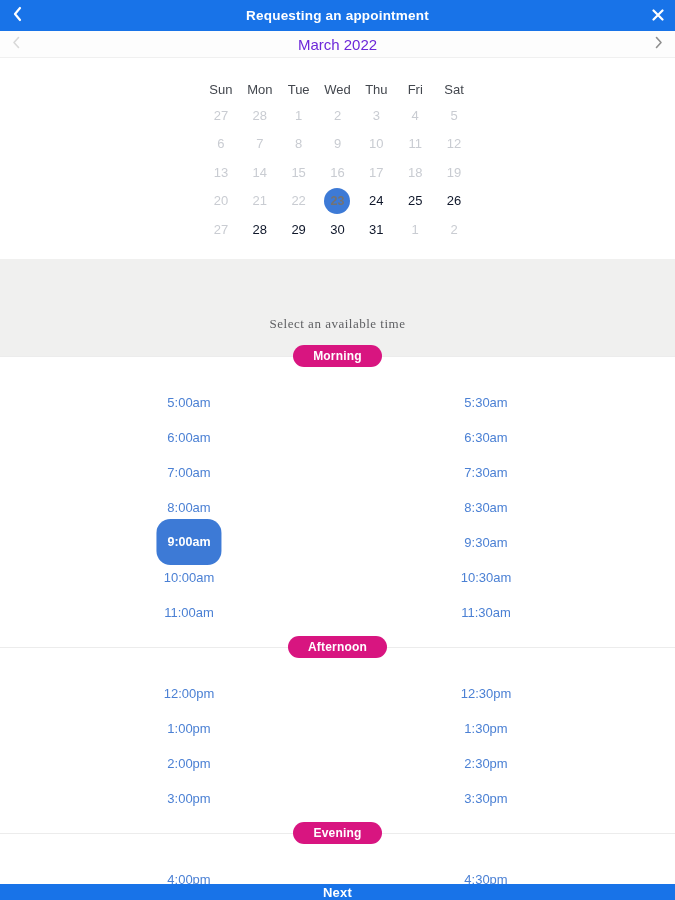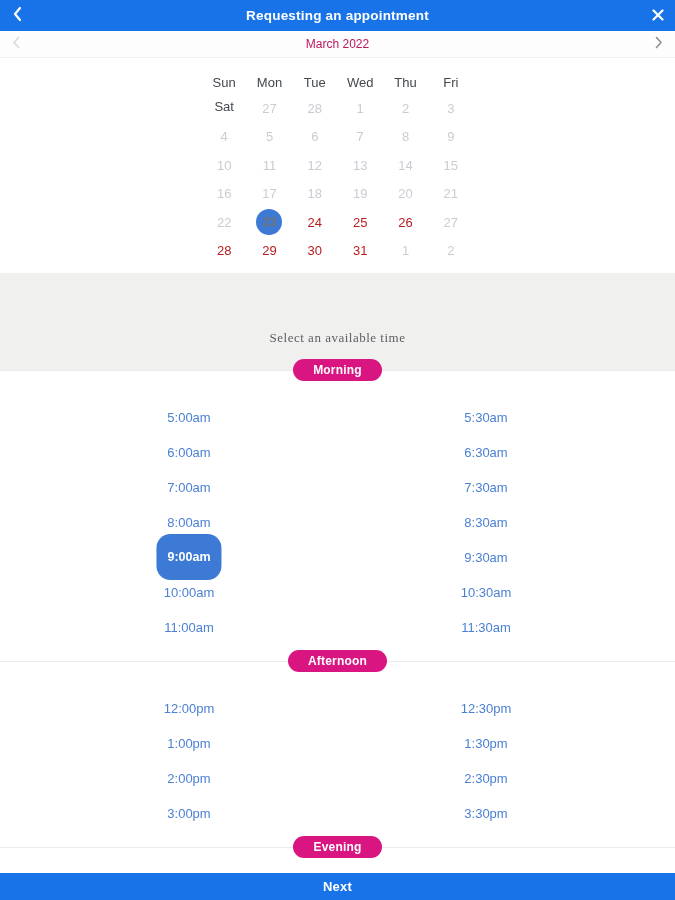--- a/index.html
+++ b/index.html
@@ -17,37 +17,37 @@
   .hdr-title { color:#fff; font-size:13.5px; font-weight:bold; letter-spacing:.2px; }
   .hdr-btn { position:absolute; top:0; height:31px; width:34px; display:flex; align-items:center; justify-content:center; cursor:pointer; }
   .hdr-btn.left { left:0; }
   .hdr-btn.right { right:0; }
   
   .month-nav {
     height:26px; background:#fdfdfd; position:relative;
     display:flex; align-items:center; justify-content:center;
     border-bottom:1px solid #f0f0f0;
   }
-  .month-label { color:#be185d; font-size:12px; }
+  .month-label { color:#6d28d9; font-size:15px; }
   .nav-btn { position:absolute; top:0; height:26px; width:28px; display:flex; align-items:center; justify-content:center; cursor:pointer; }
   .nav-btn.prev { left:2px; }
   .nav-btn.next { right:2px; }
   
   .calendar { padding-top:4px; background:#fff; }
-  .cal-grid { width:272px; margin:8px auto; display:grid; grid-template-columns:repeat(6,1fr); }
+  .cal-grid { width:272px; margin:15px auto; display:grid; grid-template-columns:repeat(7,1fr); }
   .wd {
     height:24px; display:flex; align-items:center; justify-content:center;
     font-size:13px; color:#43474e;
   }
   .day {
     height:28.5px; display:flex; align-items:center; justify-content:center;
     font-size:13px; color:#4b80d4; position:relative; z-index:0;
   }
   .day.muted { color:#c9ccd2; }
-  .day.active { color:#b91c1c; font-weight:500; cursor:pointer; }
+  .day.active { color:#0f172a; font-weight:500; cursor:pointer; }
   .day.selected { color:#737373; font-weight:bold; font-size:12.5px; cursor:pointer; }
   .day.selected::before {
     content:""; position:absolute; left:50%; top:50%; transform:translate(-50%,-50%);
     width:26px; height:26px; border-radius:50%; background:#3d7ad6; z-index:-1;
   }
   
   .gray-band {
     height:97px; background:#f0f0ef; box-sizing:border-box;
     display:flex; align-items:flex-end; justify-content:center; padding-bottom:24px;
   }
@@ -71,21 +71,21 @@
     font-size:13px; color:#4b80d4; cursor:pointer; white-space:nowrap;
   }
   .slot.l { left:28%; }
   .slot.r { left:72%;text-align:center; }
   .slot.selected {
     background:#3d7ad6; color:#fff; font-weight:bold;
     padding:16px 11px; border-radius:14px; font-size:12.5px;
   }
   
   .next-bar {
-    position:absolute; left:0; bottom:0; width:100%; height:27px;
+    position:absolute; left:0; bottom:0; width:100%; height:16px;
     background:#1873e8; border:none; color:#fff; font-weight:bold; font-size:13px;
     display:flex; align-items:center; justify-content:center; cursor:pointer;
     font-family:inherit; letter-spacing:.2px;
   }
 </style>
 </head>
 <body>
 
 <div class="app">
 

